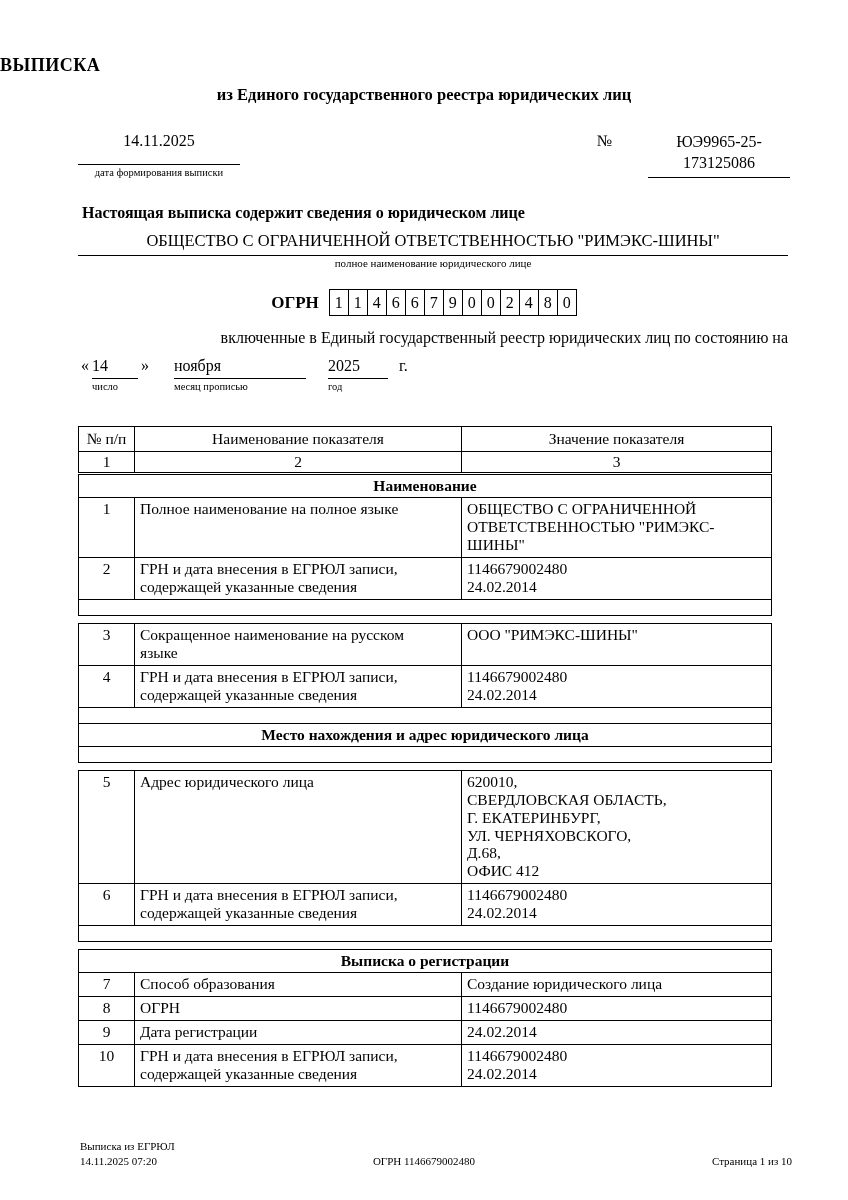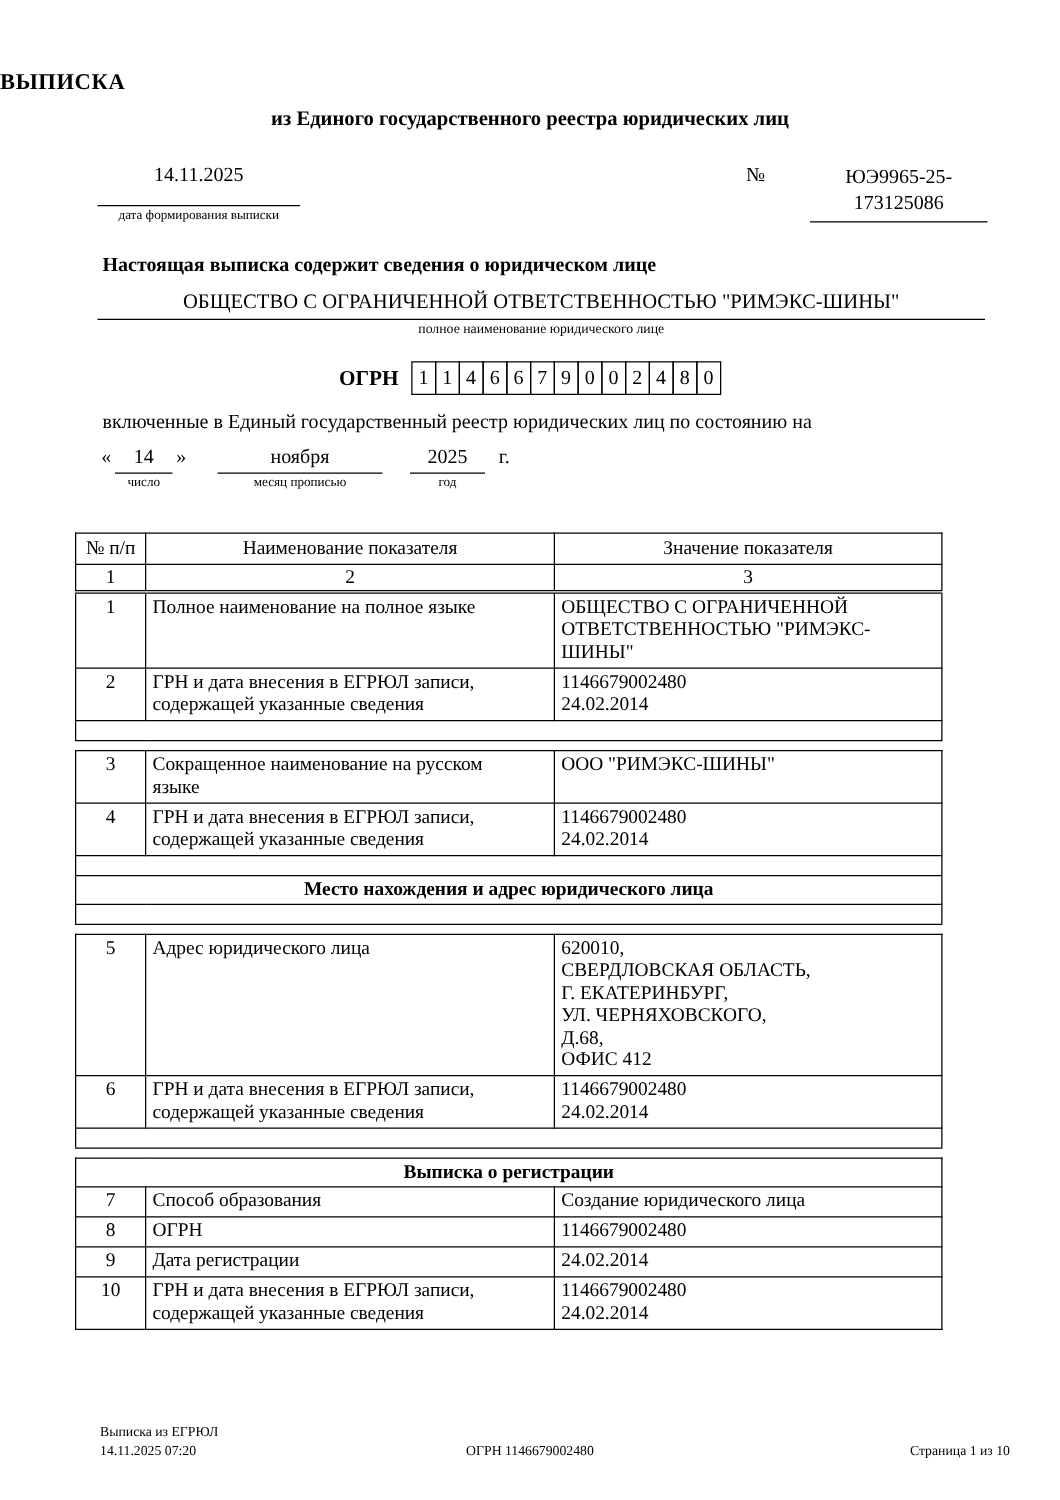--- a/index.html
+++ b/index.html
@@ -29,43 +29,43 @@
   .company-name { font-size:16.5px; padding-bottom:4px; border-bottom:1px solid #000; }
   .company-caption { font-size:11px; margin-top:1px; }
 
   .ogrn-row { display:flex; justify-content:center; align-items:center; gap:10px; margin-top:20px; }
   .ogrn-label { font-weight:bold; font-size:17px; }
   .ogrn-boxes { display:flex; }
   .ogrn-box { width:20px; height:27px; border:1px solid #000; margin-left:-1px;
               display:flex; align-items:center; justify-content:center; font-size:16px; }
   .ogrn-box:first-child { margin-left:0; }
 
-  .included { margin:13px 60px 0 82px; font-size:16px; }
+  .included { margin:13px 60px 0 82px; font-size:16px;text-align:right; }
 
   .asof-line { display:flex; align-items:flex-start; margin:10px 60px 0 78px; font-size:16px; }
   .asof-plain { padding:0 3px; }
-  .asof-seg { text-align:center; }
+  .asof-seg { text-align:left; }
   .asof-text { padding-bottom:3px; border-bottom:1px solid #000; }
   .seg-day { width:46px; }
   .seg-month { width:132px; margin:0 22px 0 22px; }
   .seg-year { width:60px; margin-right:8px; }
 
-  .table-area { margin:34px 0 0 60px; width:693px; }
+  .table-area { margin:34px 0 0 78px; width:693px; }
   .doc-table { border-collapse:collapse; table-layout:fixed; width:693px; border:1px solid #000; }
   .doc-table.gap-before { margin-top:7px; }
   .doc-table td { border:1px solid #000; font-size:15.5px; line-height:1.16; vertical-align:top; }
   .row-colhead td { text-align:center; padding:3px 2px; }
   .row-colnum td { text-align:center; padding:1px 2px; border-bottom:3px double #000; }
   .row-section td { text-align:center; font-weight:bold; padding:2px; }
   .row-spacer td { height:16px; border-left:none; border-right:none; }
   .cell-num { text-align:center; padding:2px 2px 3px; }
   .cell-name { padding:2px 4px 3px 5px; white-space:pre-line; }
   .cell-value { padding:2px 4px 3px 5px; white-space:pre-line; }
 
-  .footer { position:absolute; left:0; right:0; bottom:31px; padding:0 40px 0 80px;
+  .footer { position:absolute; left:0; right:0; bottom:31px; padding:0 56px 0 80px;
             display:flex; justify-content:space-between; align-items:flex-end; font-size:11px; line-height:1.35; }
   .footer-center { position:absolute; left:50%; transform:translateX(-50%); bottom:0; }
 </style>
 </head>
 <body>
 
 <div class="page">
 
   <div class="title">ВЫПИСКА</div>
   <div class="subtitle">из Единого государственного реестра юридических лиц</div>
@@ -141,20 +141,23 @@
           <tr class="row-colhead">
             <td>№ п/п</td>
             <td>Наименование показателя</td>
             <td>Значение показателя</td>
           </tr>
           <tr class="row-colnum">
             <td>1</td>
             <td>2</td>
             <td>3</td>
           </tr>
+          <tr class="row-section">
+            <td colspan="3">Наименование</td>
+          </tr>
           <tr class="row-data">
             <td class="cell-num">1</td>
             <td class="cell-name">Полное наименование на полное языке</td>
             <td class="cell-value">ОБЩЕСТВО С ОГРАНИЧЕННОЙ
 ОТВЕТСТВЕННОСТЬЮ "РИМЭКС-
 ШИНЫ"</td>
           </tr>
           <tr class="row-data">
             <td class="cell-num">2</td>
             <td class="cell-name">ГРН и дата внесения в ЕГРЮЛ записи,

